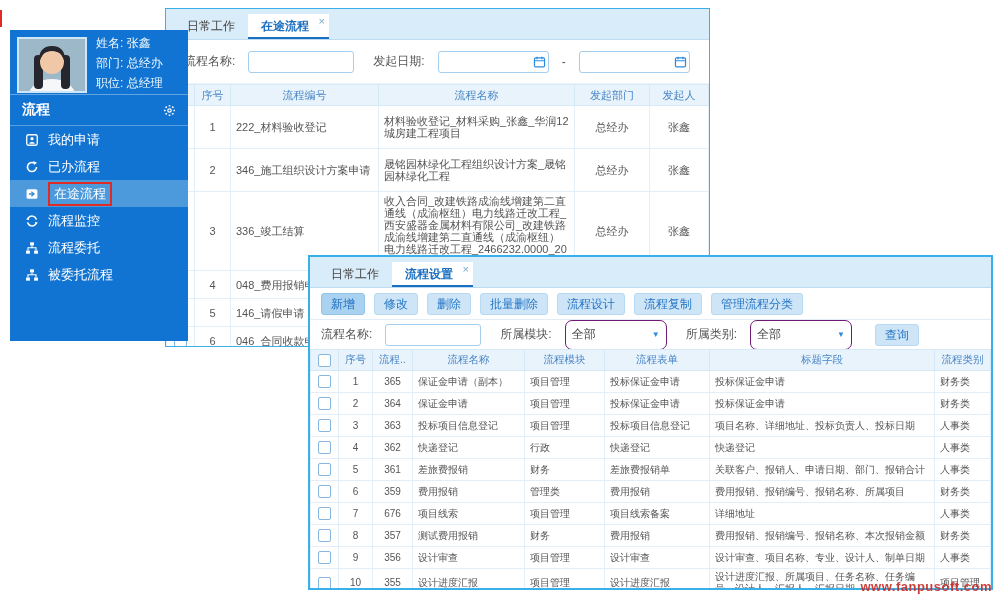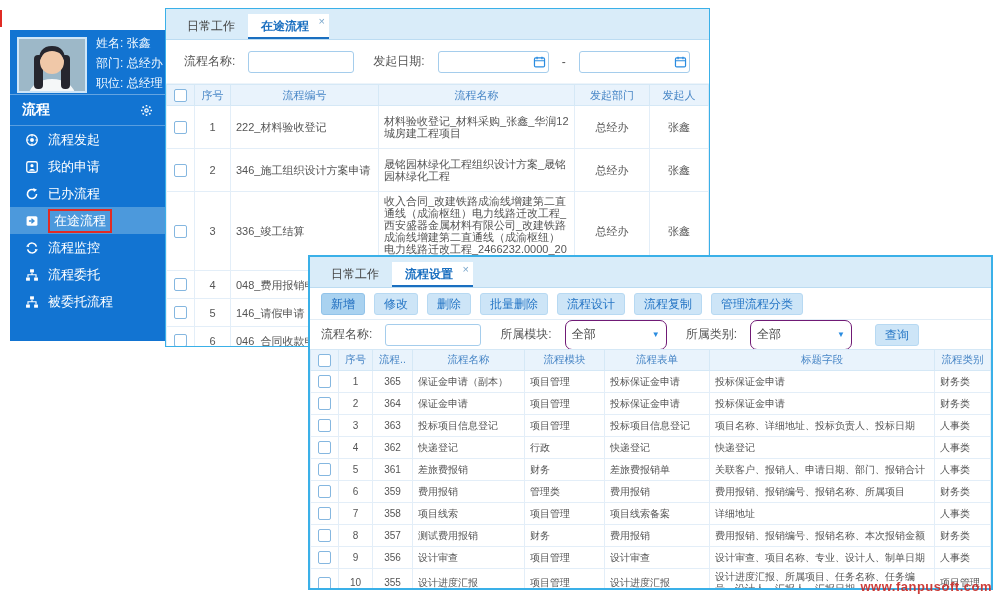--- a/index.html
+++ b/index.html
@@ -1,21 +1,21 @@
 <!DOCTYPE html>
 <html><head>
 <meta charset="utf-8">
 <style>
   html,body{margin:0;padding:0;background:#fff;}
   #stage{position:relative;width:1000px;height:600px;background:#fff;overflow:hidden;
          font-family:"Liberation Sans","DejaVu Sans",sans-serif;}
   #red-mark{position:absolute;left:0;top:10px;width:2px;height:17px;background:#e02b24;}
 
   
-  #sidebar{position:absolute;left:10px;top:30px;width:155px;height:311px;background:#1274d2;color:#fff;z-index:6;}
+  #sidebar{position:absolute;left:10px;top:30px;width:178px;height:311px;background:#1274d2;color:#fff;z-index:6;}
   .profile{height:64px;position:relative;border-bottom:1px solid rgba(255,255,255,.35);}
   .photo{position:absolute;left:7px;top:7px;width:66px;height:52px;border:2px solid #cfe6f8;background:#9db8c8;overflow:hidden;}
   .pinfo{margin-left:86px;padding-top:3px;font-size:12px;line-height:20px;color:#f2f9ff;white-space:nowrap;}
   .side-head{height:30px;display:flex;align-items:center;justify-content:space-between;
              padding:0 12px;font-size:14px;font-weight:bold;border-bottom:1px solid rgba(255,255,255,.3);}
   .gear{display:inline-flex;cursor:pointer;}
   .m-item{height:27px;display:flex;align-items:center;gap:9px;padding-left:14px;font-size:13px;cursor:pointer;}
   .m-item.selected{background:#4c99dc;}
   .m-item .ico{width:15px;height:15px;display:inline-flex;align-items:center;justify-content:center;}
   .red-box{border:2px solid #e02b24;padding:1px 4px;}
@@ -206,30 +206,20 @@
       <span class="gear">
           <svg viewBox="0 0 16 16" width="13" height="13">
             <circle cx="8" cy="8" r="2.1" fill="none" stroke="#fff" stroke-width="1.5"></circle>
             <g stroke="#fff" stroke-width="2">
               <path d="M8 1.2v2M8 12.8v2M1.2 8h2M12.8 8h2M3.2 3.2l1.4 1.4M11.4 11.4l1.4 1.4M12.8 3.2l-1.4 1.4M4.6 11.4l-1.4 1.4"></path>
             </g>
           </svg>
         </span>
     </div>
     <div id="side-menu">
-        <div class="m-item">
-          <span class="ico">
-            <svg viewBox="0 0 16 16" width="14" height="14">
-              <circle cx="8" cy="8" r="6" fill="none" stroke="#fff" stroke-width="1.5"></circle>
-              <circle cx="8" cy="8" r="2.2" fill="#fff"></circle>
-              <path d="M8 2v2.2M8 11.8V14M2 8h2.2M11.8 8H14" stroke="#fff" stroke-width="1.2"></path>
-            </svg>
-          </span>
-          <span>流程发起</span>
-        </div>
         <div class="m-item">
           <span class="ico">
             <svg viewBox="0 0 16 16" width="14" height="14">
               <rect x="2" y="2" width="12" height="12" rx="2" fill="none" stroke="#fff" stroke-width="1.5"></rect>
               <circle cx="8" cy="6.5" r="1.8" fill="#fff"></circle>
               <path d="M4.8 12.2c0-2.4 6.4-2.4 6.4 0Z" fill="#fff"></path>
             </svg>
           </span>
           <span>我的申请</span>
         </div>
@@ -396,21 +386,21 @@
             <td class="c-center">359</td>
             <td>费用报销</td>
             <td>管理类</td>
             <td>费用报销</td>
             <td class="c-title">费用报销、报销编号、报销名称、所属项目</td>
             <td>财务类</td>
           </tr>
           <tr>
             <td class="c-cb"><span class="cb"></span></td>
             <td class="c-center">7</td>
-            <td class="c-center">358</td>
+            <td class="c-center">676</td>
             <td>项目线索</td>
             <td>项目管理</td>
             <td>项目线索备案</td>
             <td class="c-title">详细地址</td>
             <td>人事类</td>
           </tr>
           <tr>
             <td class="c-cb"><span class="cb"></span></td>
             <td class="c-center">8</td>
             <td class="c-center">357</td>

